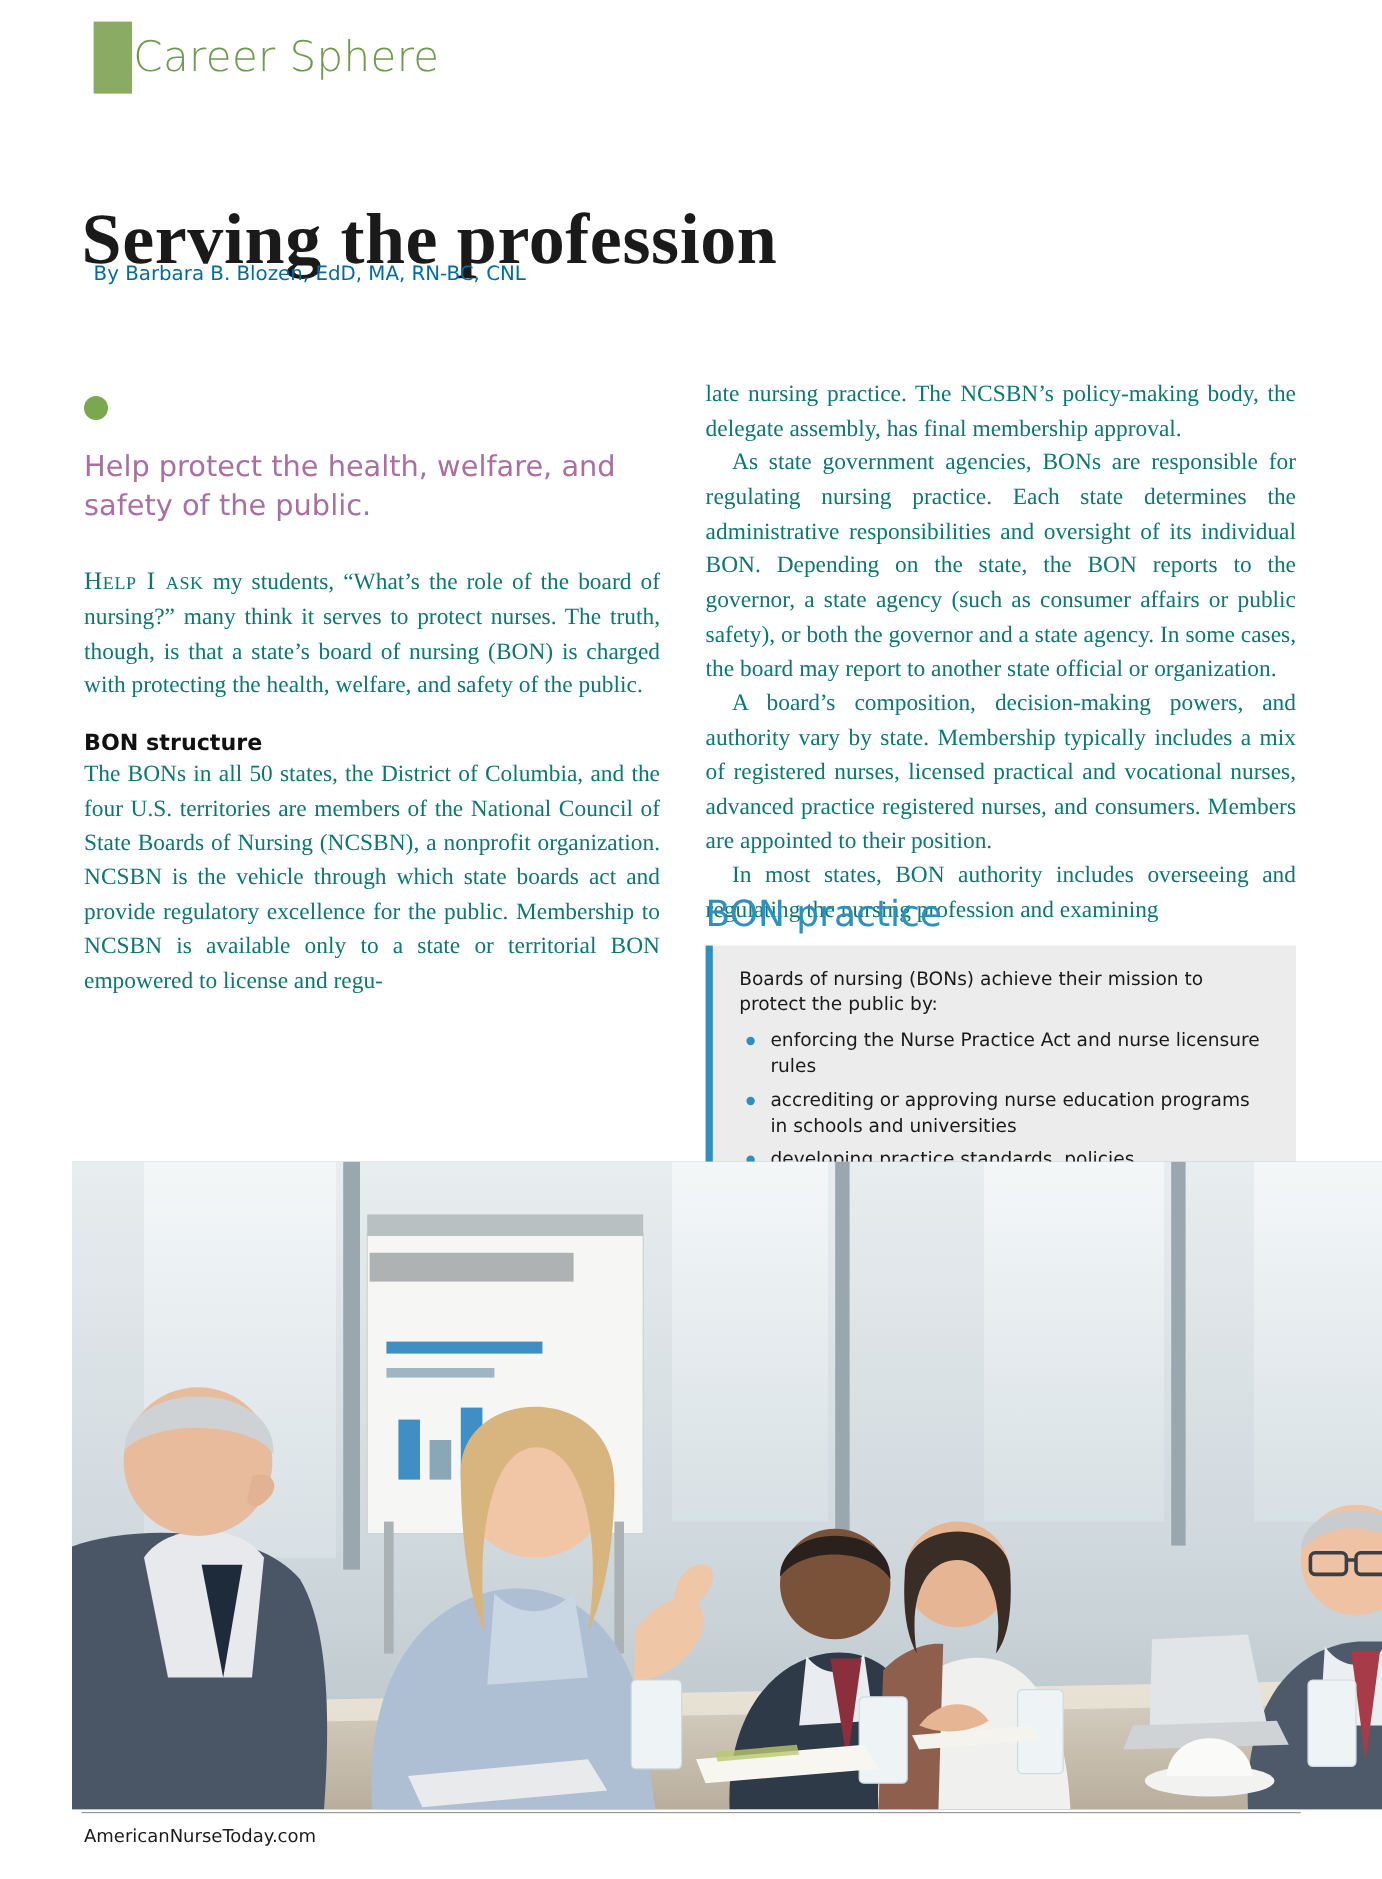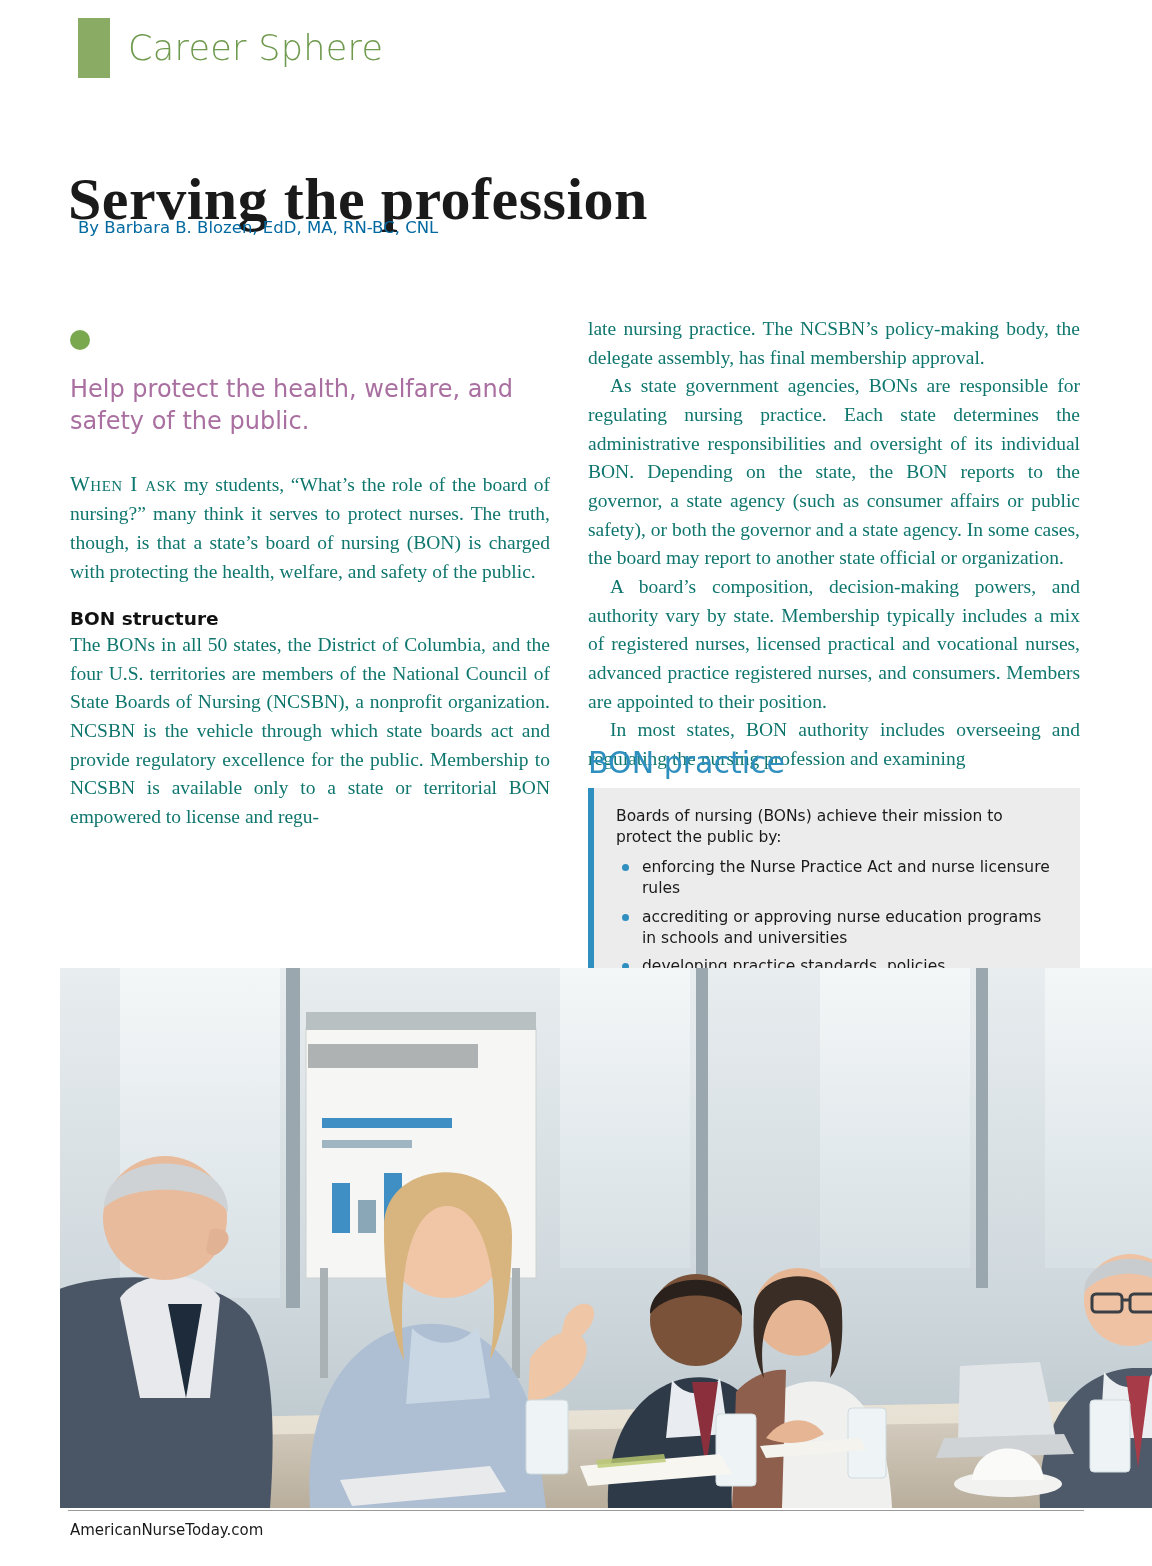--- a/index.html
+++ b/index.html
@@ -13,21 +13,21 @@
   .page{position:absolute;inset:0;}
 
   
   .masthead{position:absolute;left:78px;top:18px;display:flex;align-items:center;}
   .masthead-mark{width:32px;height:60px;background:#8aab63;display:block;}
   .masthead-title{
     font-family:"DejaVu Sans", sans-serif;
     font-weight:300;
     font-size:35px;
     color:#6f9a4e;
-    margin-left:18px;
+    margin-left:1px;
     letter-spacing:0.3px;
     text-align:right;
   }
 
   .headline{
     position:absolute;left:68px;top:125px;
     font-family:"Liberation Serif", serif;
     font-size:60px;
     color:#1a1a1a;
     letter-spacing:0.5px;
@@ -151,21 +151,21 @@
     <span class="masthead-title">Career Sphere</span>
   </div>
 
   <h1 class="headline">Serving the profession</h1>
   <div class="byline">By Barbara B. Blozen, EdD, MA, RN-BC, CNL</div>
 
   <div class="col-left">
     <div class="bullet-dot"></div>
     <div class="deck">Help protect the health, welfare, and safety of the public.</div>
 
-    <p class="body"><span class="smallcaps">When I ask</span> <span>my students, “What’s the role of the board of nursing?” many think it serves to protect nurses. The truth, though, is that a state’s board of nursing (BON) is charged with protecting the health, welfare, and safety of the public.</span></p>
+    <p class="body"><span class="smallcaps">Help I ask</span> <span>my students, “What’s the role of the board of nursing?” many think it serves to protect nurses. The truth, though, is that a state’s board of nursing (BON) is charged with protecting the health, welfare, and safety of the public.</span></p>
 
     <div class="subhead">BON structure</div>
     <p class="body">The BONs in all 50 states, the District of Columbia, and the four U.S. territories are members of the National Council of State Boards of Nursing (NCSBN), a nonprofit organization. NCSBN is the vehicle through which state boards act and provide regulatory excellence for the public. Membership to NCSBN is available only to a state or territorial BON empowered to license and regu-</p>
   </div>
 
   <div class="col-right">
     <p class="body">late nursing practice. The NCSBN’s policy-making body, the delegate assembly, has final membership approval.</p>
     <p class="body">As state government agencies, BONs are responsible for regulating nursing practice. Each state determines the administrative responsibilities and oversight of its individual BON. Depending on the state, the BON reports to the governor, a state agency (such as consumer affairs or public safety), or both the governor and a state agency. In some cases, the board may report to another state official or organization.</p>
     <p class="body">A board’s composition, decision-making powers, and authority vary by state. Membership typically includes a mix of registered nurses, licensed practical and vocational nurses, advanced practice registered nurses, and consumers. Members are appointed to their position.</p>
     <p class="body">In most states, BON authority includes overseeing and regulating the nursing profession and examining</p>

